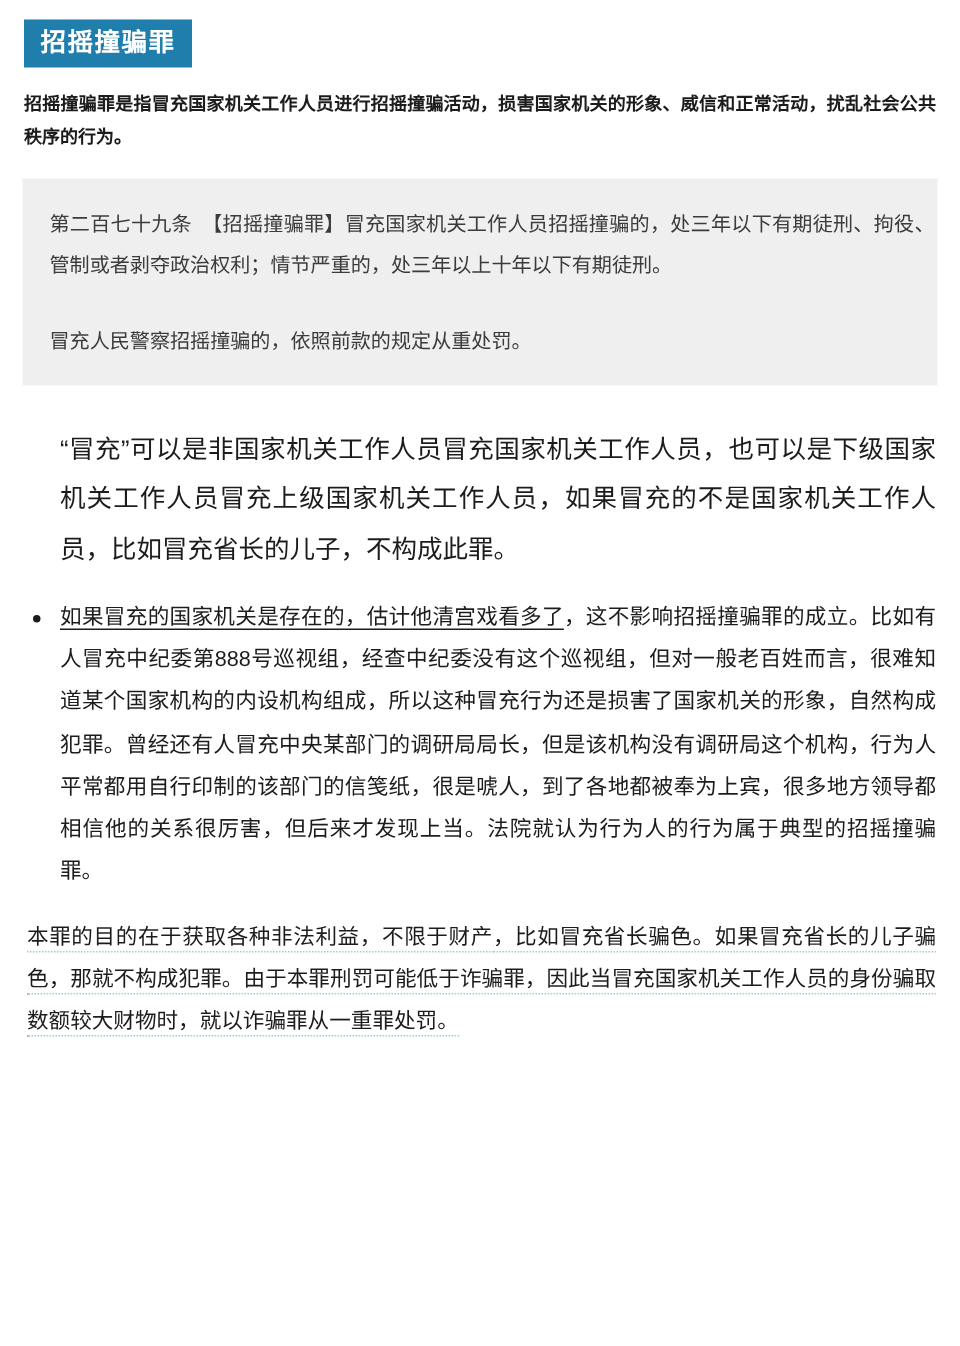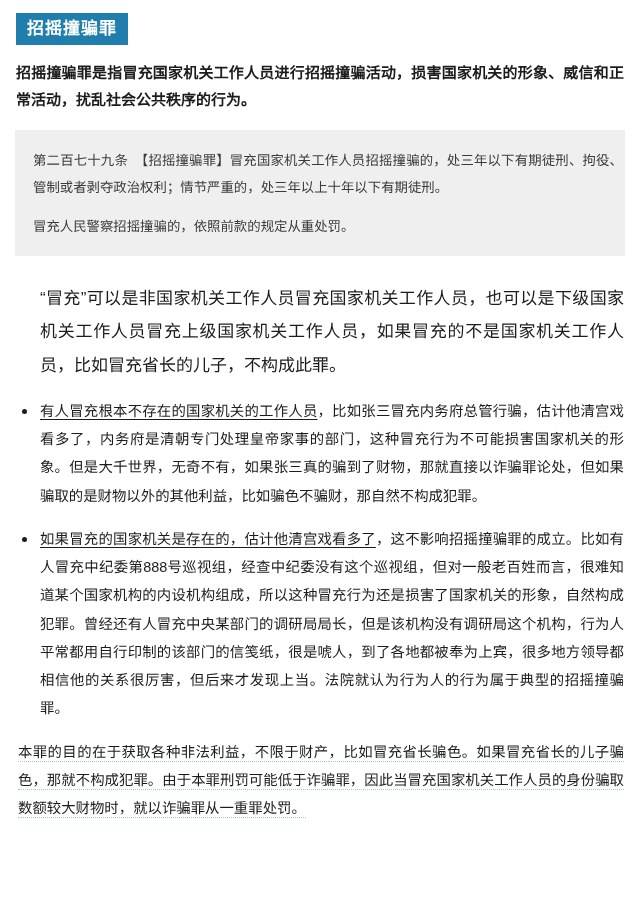--- a/index.html
+++ b/index.html
@@ -33,21 +33,21 @@
     color: #ffffff;
     font-size: 17px;
     font-weight: bold;
     letter-spacing: 1px;
     line-height: 1;
     padding: 7px 11px 8px 11px;
   }
 
   
   .intro {
-    font-size: 15px;
+    font-size: 12px;
     font-weight: bold;
     line-height: 1.82;
     color: #1c1c1c;
     margin: 0 2px 16px 2px;
     text-align: justify;
     text-justify: inter-ideograph;
   }
 
   
   .quote-box {
@@ -57,21 +57,21 @@
   }
   .quote-p {
     font-size: 13.4px;
     line-height: 2.05;
     color: #3b3b3b;
     margin: 0;
     text-align: justify;
     text-justify: inter-ideograph;
   }
   .quote-p + .quote-p {
-    margin-top: 11px;
+    margin-top: 23px;
     font-family: Liberation Serif, serif;
   }
 
   
   .body-list {
     margin: 0;
     padding: 0;
     list-style: none;
   }
   .bullet-item {
@@ -143,23 +143,20 @@
   <div class="quote-box">
     <p class="quote-p">第二百七十九条　【招摇撞骗罪】冒充国家机关工作人员招摇撞骗的，处三年以下有期徒刑、拘役、管制或者剥夺政治权利；情节严重的，处三年以上十年以下有期徒刑。</p>
     <p class="quote-p">冒充人民警察招摇撞骗的，依照前款的规定从重处罚。</p>
   </div>
 
   <ul class="body-list">
 
 
     <p class="plain-para">“冒充”可以是非国家机关工作人员冒充国家机关工作人员，也可以是下级国家机关工作人员冒充上级国家机关工作人员，如果冒充的不是国家机关工作人员，比如冒充省长的儿子，不构成此罪。</p>
 
-    <li class="bullet-item">
-      <span class="u">有人冒充根本不存在的国家机关的工作人员</span><span>，比如张三冒充内务府总管行骗，估计他清宫戏看多了，内务府是清朝专门处理皇帝家事的部门，这种冒充行为不可能损害国家机关的形象。但是大千世界，无奇不有，如果张三真的骗到了财物，那就直接以诈骗罪论处，但如果骗取的是财物以外的其他利益，比如骗色不骗财，那自然不构成犯罪。</span>
-    </li>
 
     <li class="bullet-item">
       <span class="u">如果冒充的国家机关是存在的，估计他清宫戏看多了</span><span>，这不影响招摇撞骗罪的成立。比如有人冒充中纪委第888号巡视组，经查中纪委没有这个巡视组，但对一般老百姓而言，很难知道某个国家机构的内设机构组成，所以这种冒充行为还是损害了国家机关的形象，自然构成犯罪。曾经还有人冒充中央某部门的调研局局长，但是该机构没有调研局这个机构，行为人平常都用自行印制的该部门的信笺纸，很是唬人，到了各地都被奉为上宾，很多地方领导都相信他的关系很厉害，但后来才发现上当。法院就认为行为人的行为属于典型的招摇撞骗罪。</span>
     </li>
 
   </ul>
 
   <p class="closing">
     <span class="b green-mark">本罪的目的在于获取各种非法利益，不限于财产</span><span class="green-mark">，比如冒充省长骗色。如果冒充省长的儿子骗色，那就不构成犯罪。由于本罪刑罚可能低于诈骗罪，因此当冒充国家机关工作人员的身份骗取数额较大财物时，就以诈骗罪从一重罪处罚。</span>
   </p>

